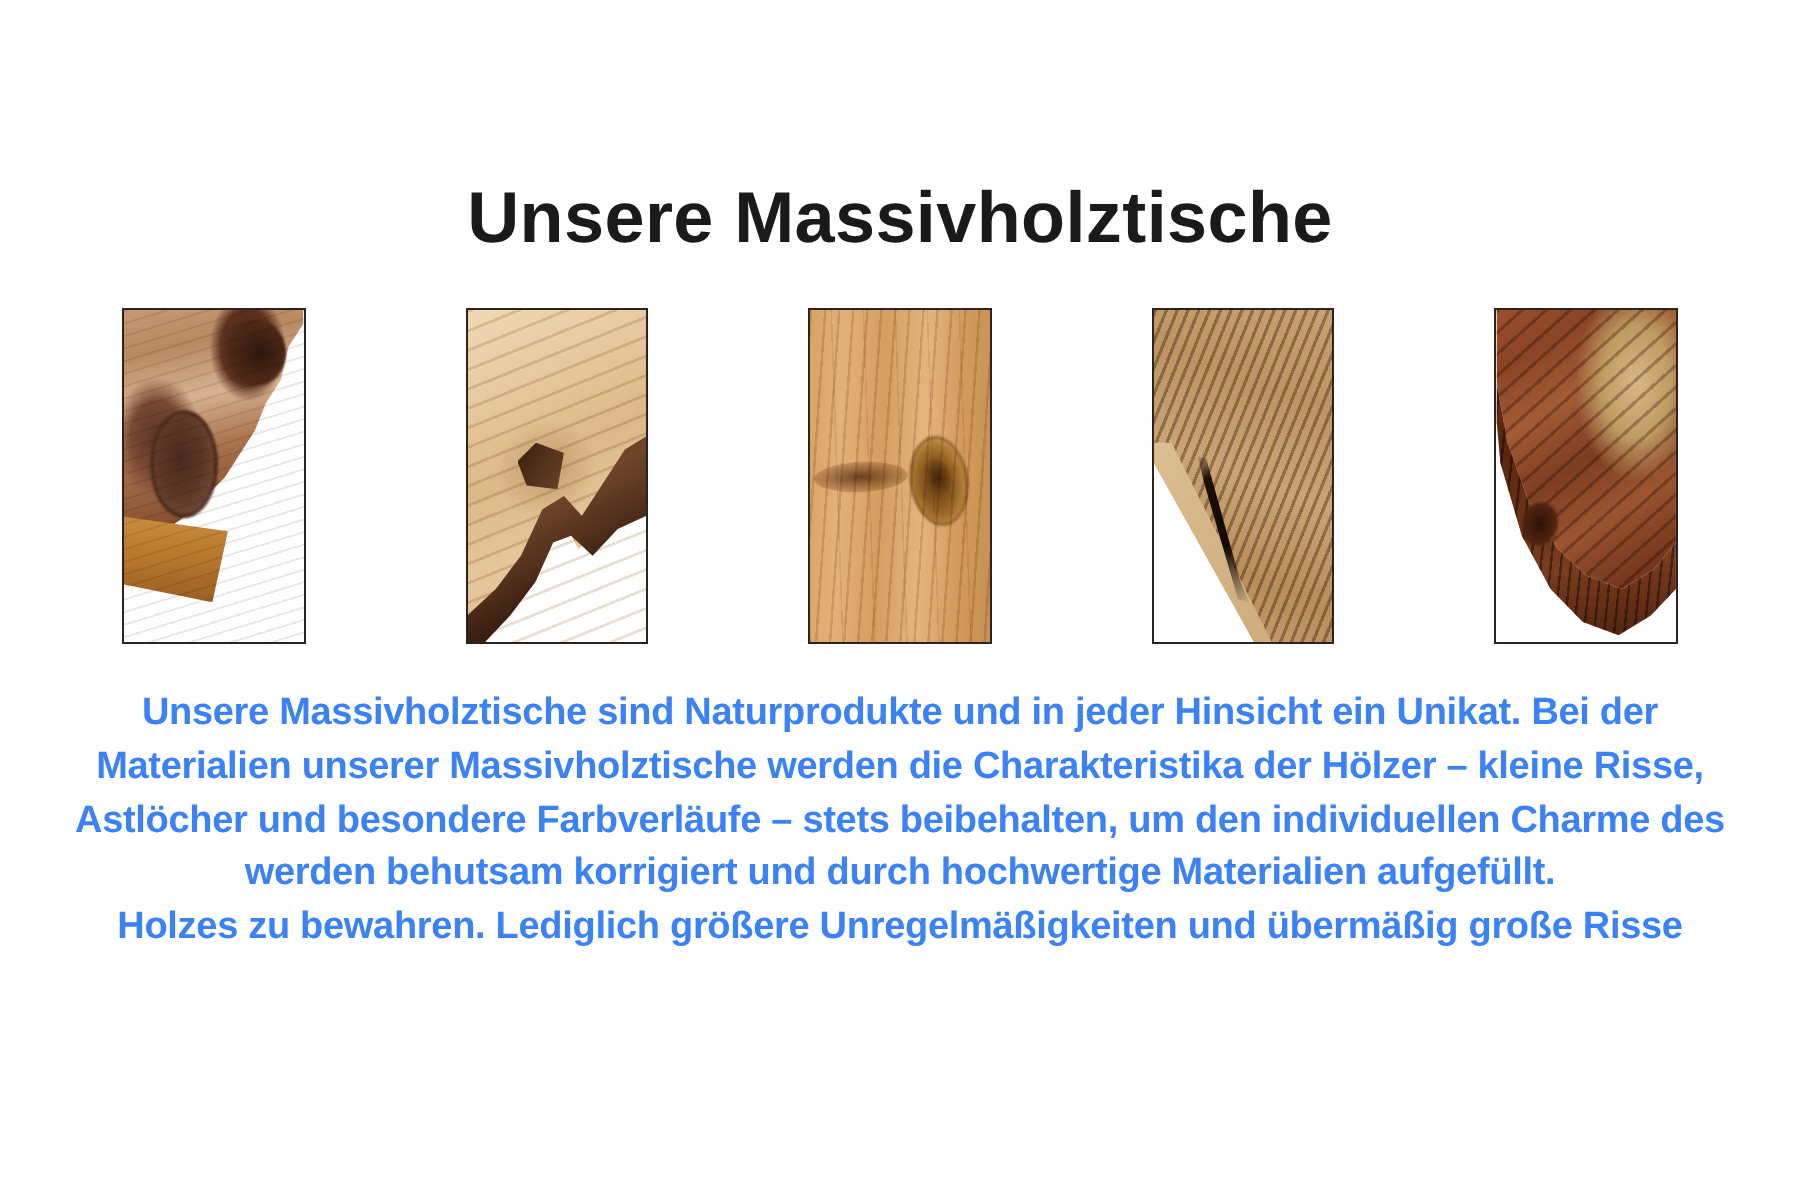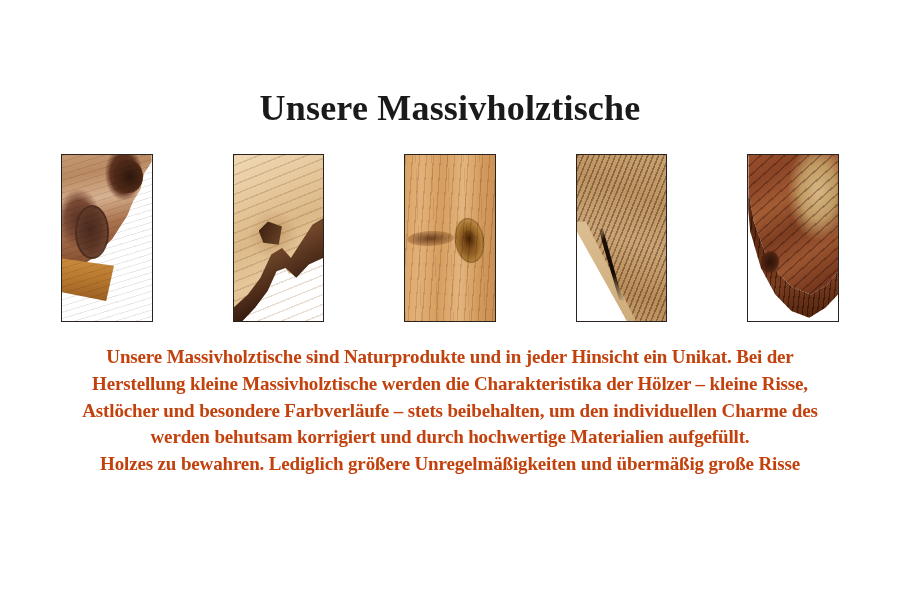--- a/index.html
+++ b/index.html
@@ -15,21 +15,20 @@
     font-family: "Liberation Sans", "DejaVu Sans", sans-serif;
     -webkit-font-smoothing: antialiased;
   }
 
   .page {
     position: relative;
     width: 752px;
     height: 600px;
     background: #ffffff;
     box-sizing: border-box;
-    font-family: Liberation Serif, serif;
   }
 
   
   .page-title {
     position: absolute;
     top: 64px;
     left: 0;
     width: 900px;
     text-align: center;
     font-size: 36px;
@@ -248,21 +247,21 @@
     transform: rotate(12deg);
   }
 
   
   .body-copy {
     position: absolute;
     top: 344px;
     left: 22px;
     width: 856px;
     text-align: center;
-    color: #c2410c;
+    color: #3b82f6;
     font-size: 19px;
     font-weight: 700;
     line-height: 26.8px;
     letter-spacing: -0.15px;
   }
   .body-copy .line {
     display: block;
     white-space: nowrap;
   }
 </style>
@@ -329,19 +328,19 @@
         <div class="p5-sidegrain"></div>
         <div class="knot p5-darkspot"></div>
       </div>
 
     </figure>
 
   </div>
 
   <div class="body-copy">
     <span class="line">Unsere Massivholztische sind Naturprodukte und in jeder Hinsicht ein Unikat. Bei der</span>
-    <span class="line">Herstellung kleine Massivholztische werden die Charakteristika der Hölzer – kleine Risse,</span>
+    <span class="line">Materialien unserer Massivholztische werden die Charakteristika der Hölzer – kleine Risse,</span>
     <span class="line">Astlöcher und besondere Farbverläufe – stets beibehalten, um den individuellen Charme des</span>
     <span class="line">werden behutsam korrigiert und durch hochwertige Materialien aufgefüllt.</span>
     <span class="line">Holzes zu bewahren. Lediglich größere Unregelmäßigkeiten und übermäßig große Risse</span>
   </div>
 
 </div>
 
 </body></html>

